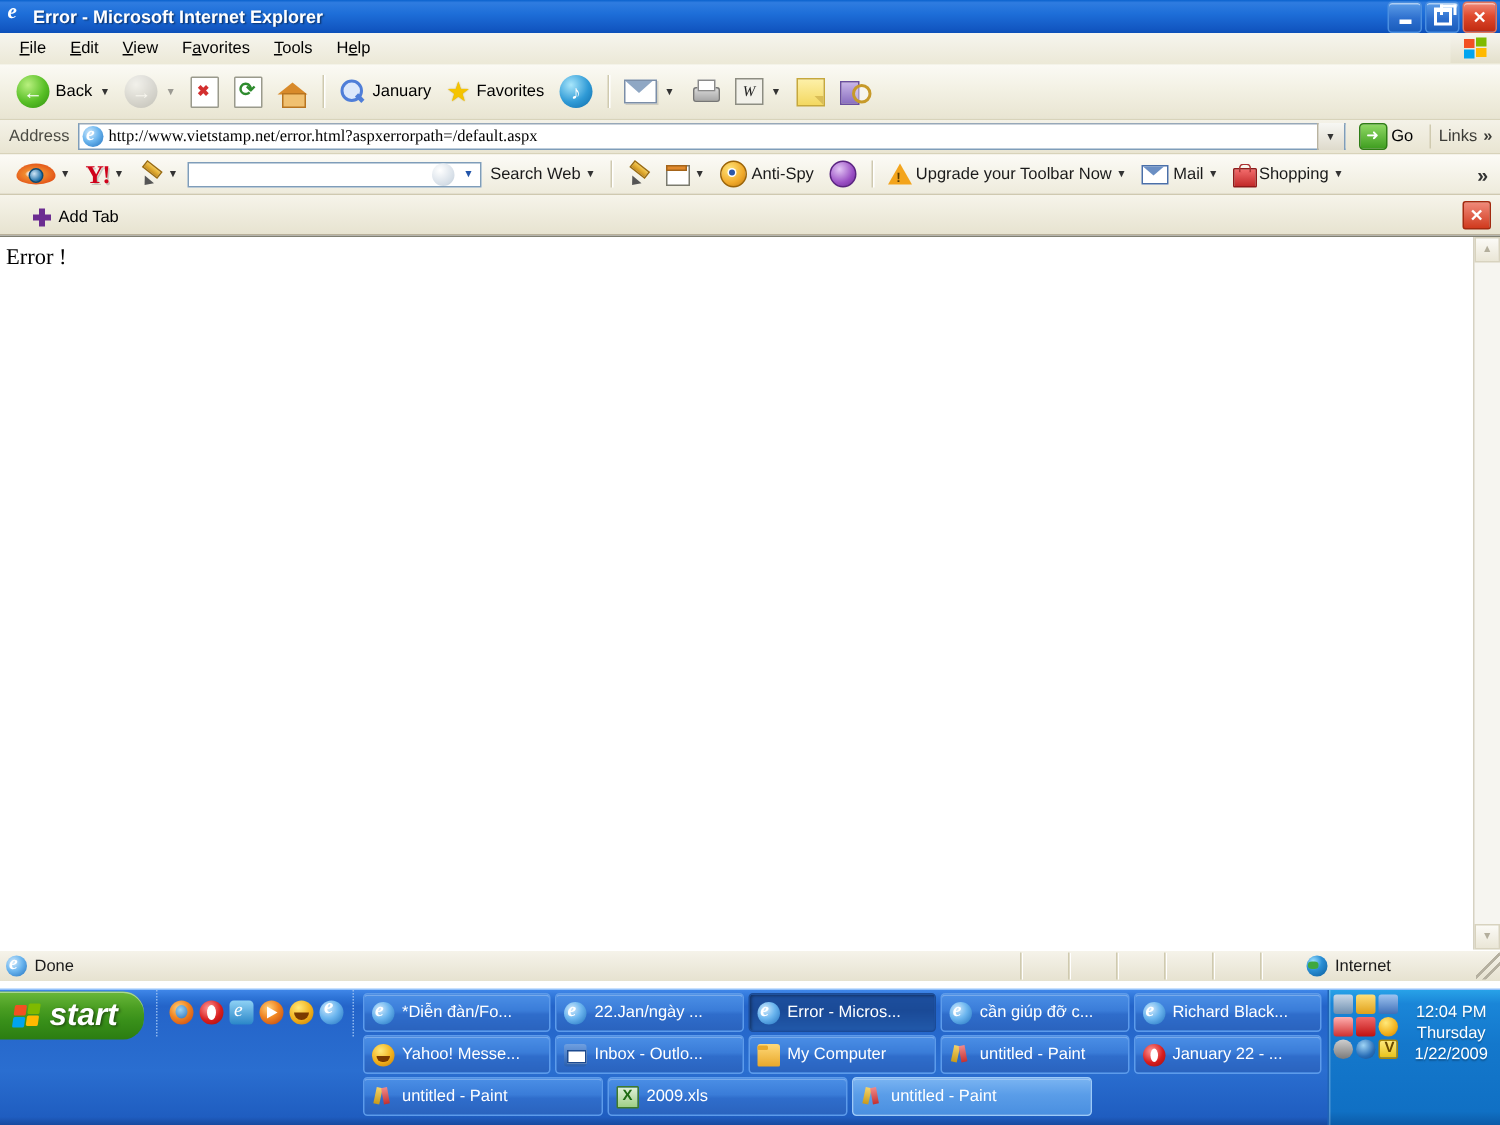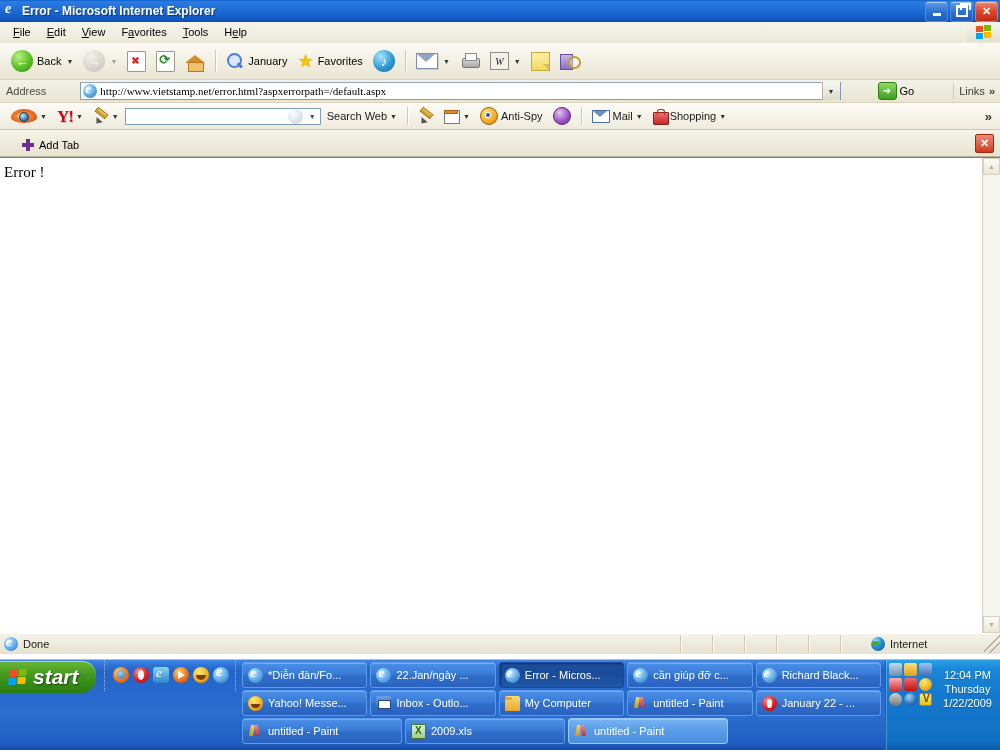--- a/index.html
+++ b/index.html
@@ -214,21 +214,20 @@
     border:2px solid #c79a2a;border-radius:50%;background:rgba(255,255,255,.4);
   }
 
   
   .addrbar {
     height: 22px;
     background: linear-gradient(to bottom,#f4f2e8,#e9e5d2);
     display:flex; align-items:center;
     padding-left:6px;
     border-bottom:1px solid #d8d3ba;
-    gap:28px;
   }
   .addr-label { color:#4a4a43; font-size:11px; margin-right:6px; }
   .addr-input {
     flex:1 1 auto; height:18px;
     background:#fff;
     border:1px solid #7f9db9;
     border-top-color:#97a8b8;
     display:flex; align-items:center;
     padding:0 0 0 2px;
     box-sizing:border-box;
@@ -811,20 +810,25 @@
       <span class="y-caret">▼</span>
     </span>
     <span class="y-item">
       <span class="antispy"></span>
       <span>Anti-Spy</span>
     </span>
     <span class="y-item">
       <span class="purplecirc"></span>
     </span>
     <span class="y-sep"></span>
+    <span class="y-item">
+      <span class="warn"></span>
+      <span>Upgrade your Toolbar Now</span>
+      <span class="y-caret">▼</span>
+    </span>
     <span class="y-item">
       <span class="mailsm"></span>
       <span>Mail</span>
       <span class="y-caret">▼</span>
     </span>
     <span class="y-item">
       <span class="bagicon"></span>
       <span>Shopping</span>
       <span class="y-caret">▼</span>
     </span>

